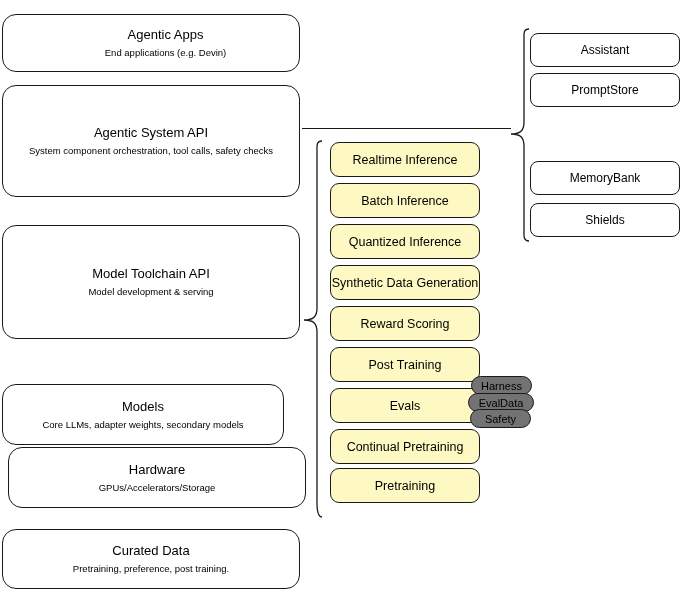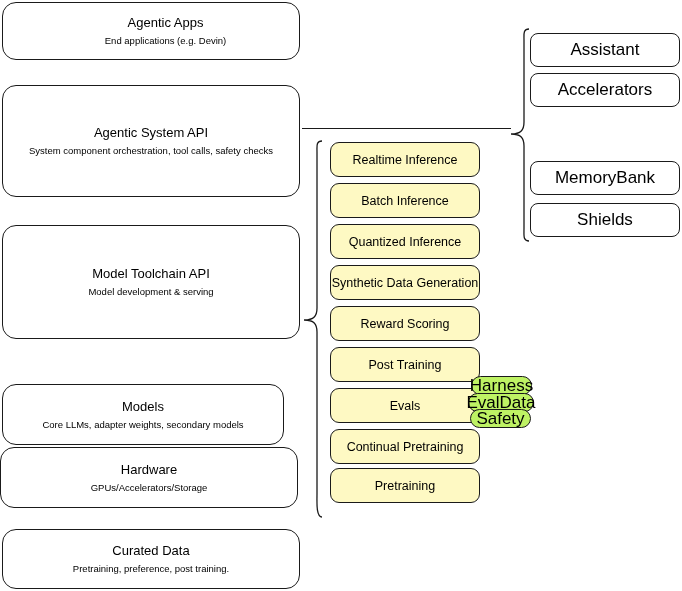--- a/index.html
+++ b/index.html
@@ -54,34 +54,34 @@
   .comp-box {
     position: absolute;
     box-sizing: border-box;
     border: 1.3px solid #1a1a1a;
     border-radius: 8px;
     background: #ffffff;
     display: flex;
     align-items: center;
     justify-content: center;
     text-align: center;
-    font-size: 17px;
+    font-size: 12px;
     color: #000000;
   }
   .pill {
     position: absolute;
     box-sizing: border-box;
     border: 1.3px solid #1a1a1a;
     border-radius: 10px;
-    background: #bef264;
+    background: #737373;
     display: flex;
     align-items: center;
     justify-content: center;
     text-align: center;
-    font-size: 17px;
+    font-size: 11px;
     color: #000000;
     z-index: 6;
   }
   .connector-line {
     position: absolute;
     background: #1a1a1a;
     height: 1.2px;
     z-index: 2;
   }
   .brace-svg {
@@ -93,41 +93,41 @@
     fill: none;
     stroke: #1a1a1a;
     stroke-width: 1.3;
   }
 </style>
 </head>
 <body>
 
 <div id="canvas">
 
-  <div class="layer-box" style="left:2px; top:2px; width:298px; height:58px;padding-left:29px;">
+  <div class="layer-box" style="left:2px; top:14px; width:298px; height:58px;padding-left:29px;">
     <div class="layer-title">Agentic Apps</div>
     <div class="layer-sub">End applications (e.g. Devin)</div>
   </div>
 
   <div class="layer-box" style="left:2px; top:85px; width:298px; height:112px;">
     <div class="layer-title">Agentic System API</div>
     <div class="layer-sub">System component orchestration, tool calls, safety checks</div>
   </div>
 
   <div class="layer-box" style="left:2px; top:225px; width:298px; height:114px;">
     <div class="layer-title">Model Toolchain API</div>
     <div class="layer-sub">Model development &amp; serving</div>
   </div>
 
   <div class="layer-box" style="left:2px; top:384px; width:282px; height:61px;">
     <div class="layer-title">Models</div>
     <div class="layer-sub">Core LLMs, adapter weights, secondary models</div>
   </div>
 
-  <div class="layer-box" style="left:0; top:447px; width:298px; height:61px;">
+  <div class="layer-box" style="left:8px; top:447px; width:298px; height:61px;">
     <div class="layer-title">Hardware</div>
     <div class="layer-sub">GPUs/Accelerators/Storage</div>
   </div>
 
   <div class="layer-box" style="left:2px; top:529px; width:298px; height:60px;">
     <div class="layer-title">Curated Data</div>
     <div class="layer-sub">Pretraining, preference, post training.</div>
   </div>
 
   <div class="connector-line" style="left:302px; top:128px; width:209px;"></div>
@@ -175,21 +175,21 @@
   </div>
 
   <svg class="brace-svg" style="left:509px; top:28px;" width="22" height="214" viewBox="0 0 22 214">
     <path d="M20,1 C14,1 15,6 15,12 L15,94 C15,102 12,106 2,106 C12,106 15,110 15,118 L15,200 C15,208 14,213 20,213"></path>
   </svg>
 
   <div class="comp-box" style="left:530px; top:33px; width:150px; height:34px;">
     <span>Assistant</span>
   </div>
   <div class="comp-box" style="left:530px; top:73px; width:150px; height:34px;">
-    <span>Accelerators</span>
+    <span>PromptStore</span>
   </div>
   <div class="comp-box" style="left:530px; top:161px; width:150px; height:34px;">
     <span>MemoryBank</span>
   </div>
   <div class="comp-box" style="left:530px; top:203px; width:150px; height:34px;">
     <span>Shields</span>
   </div>
 
 </div>
 

